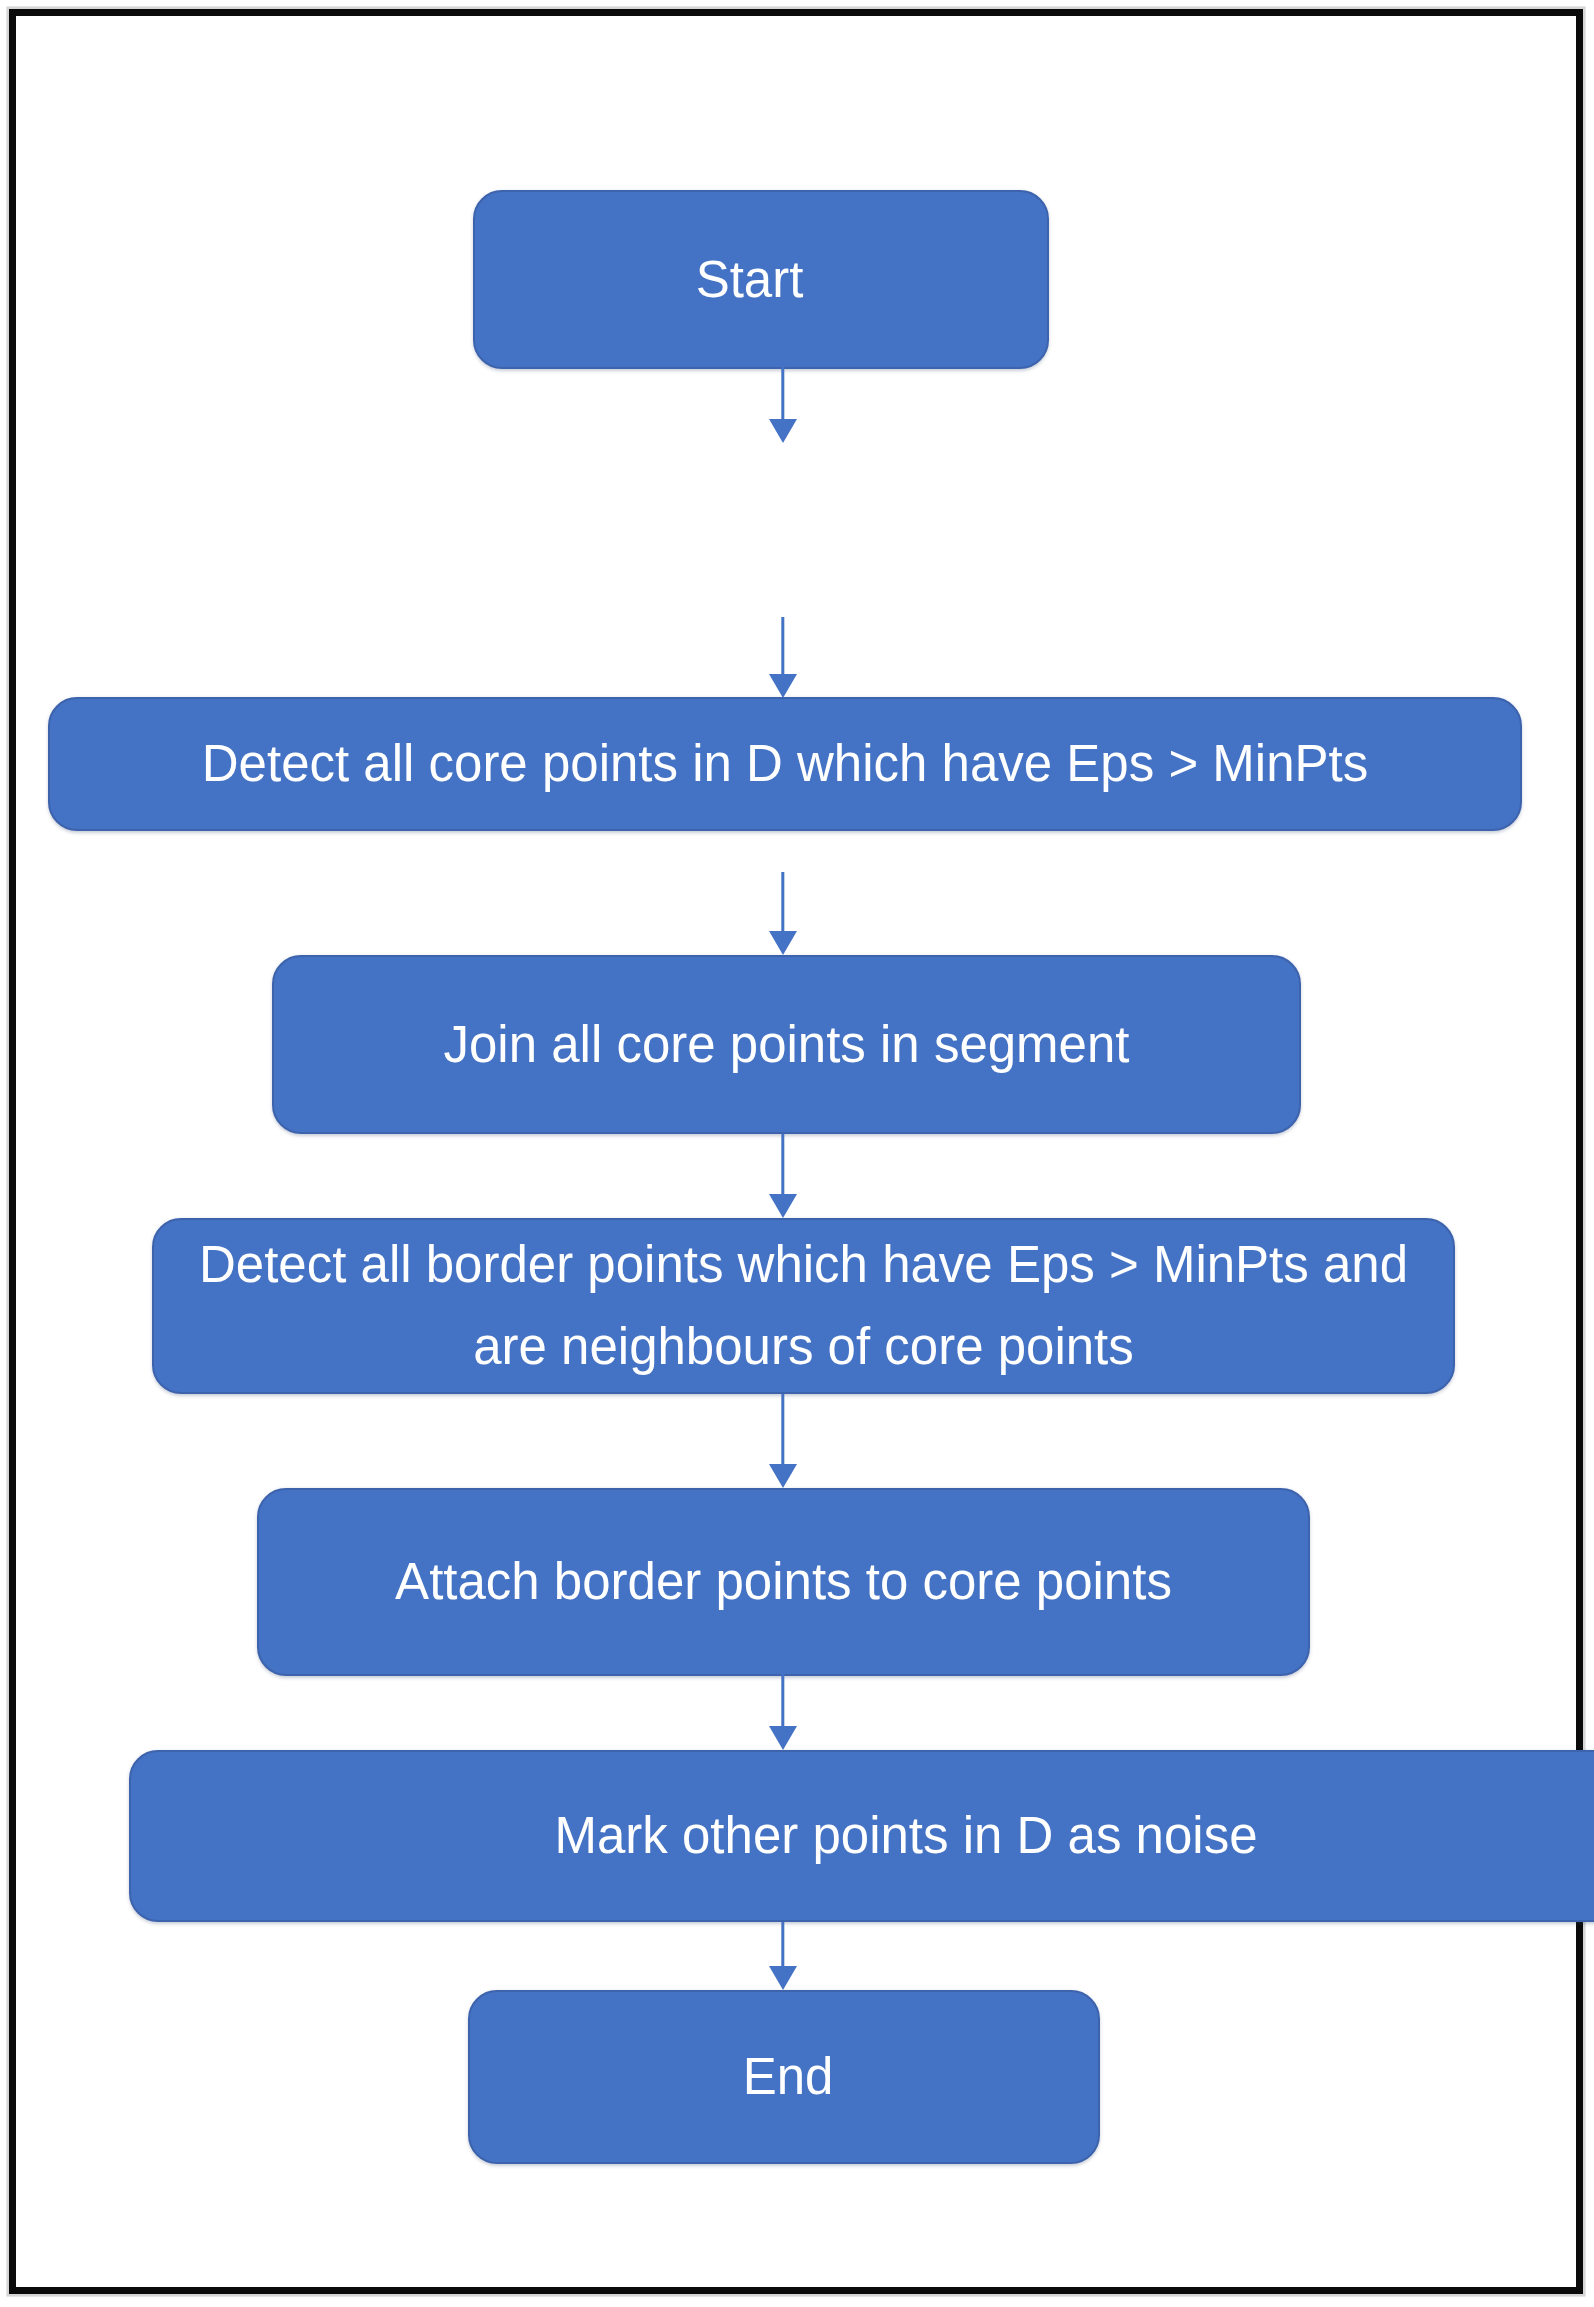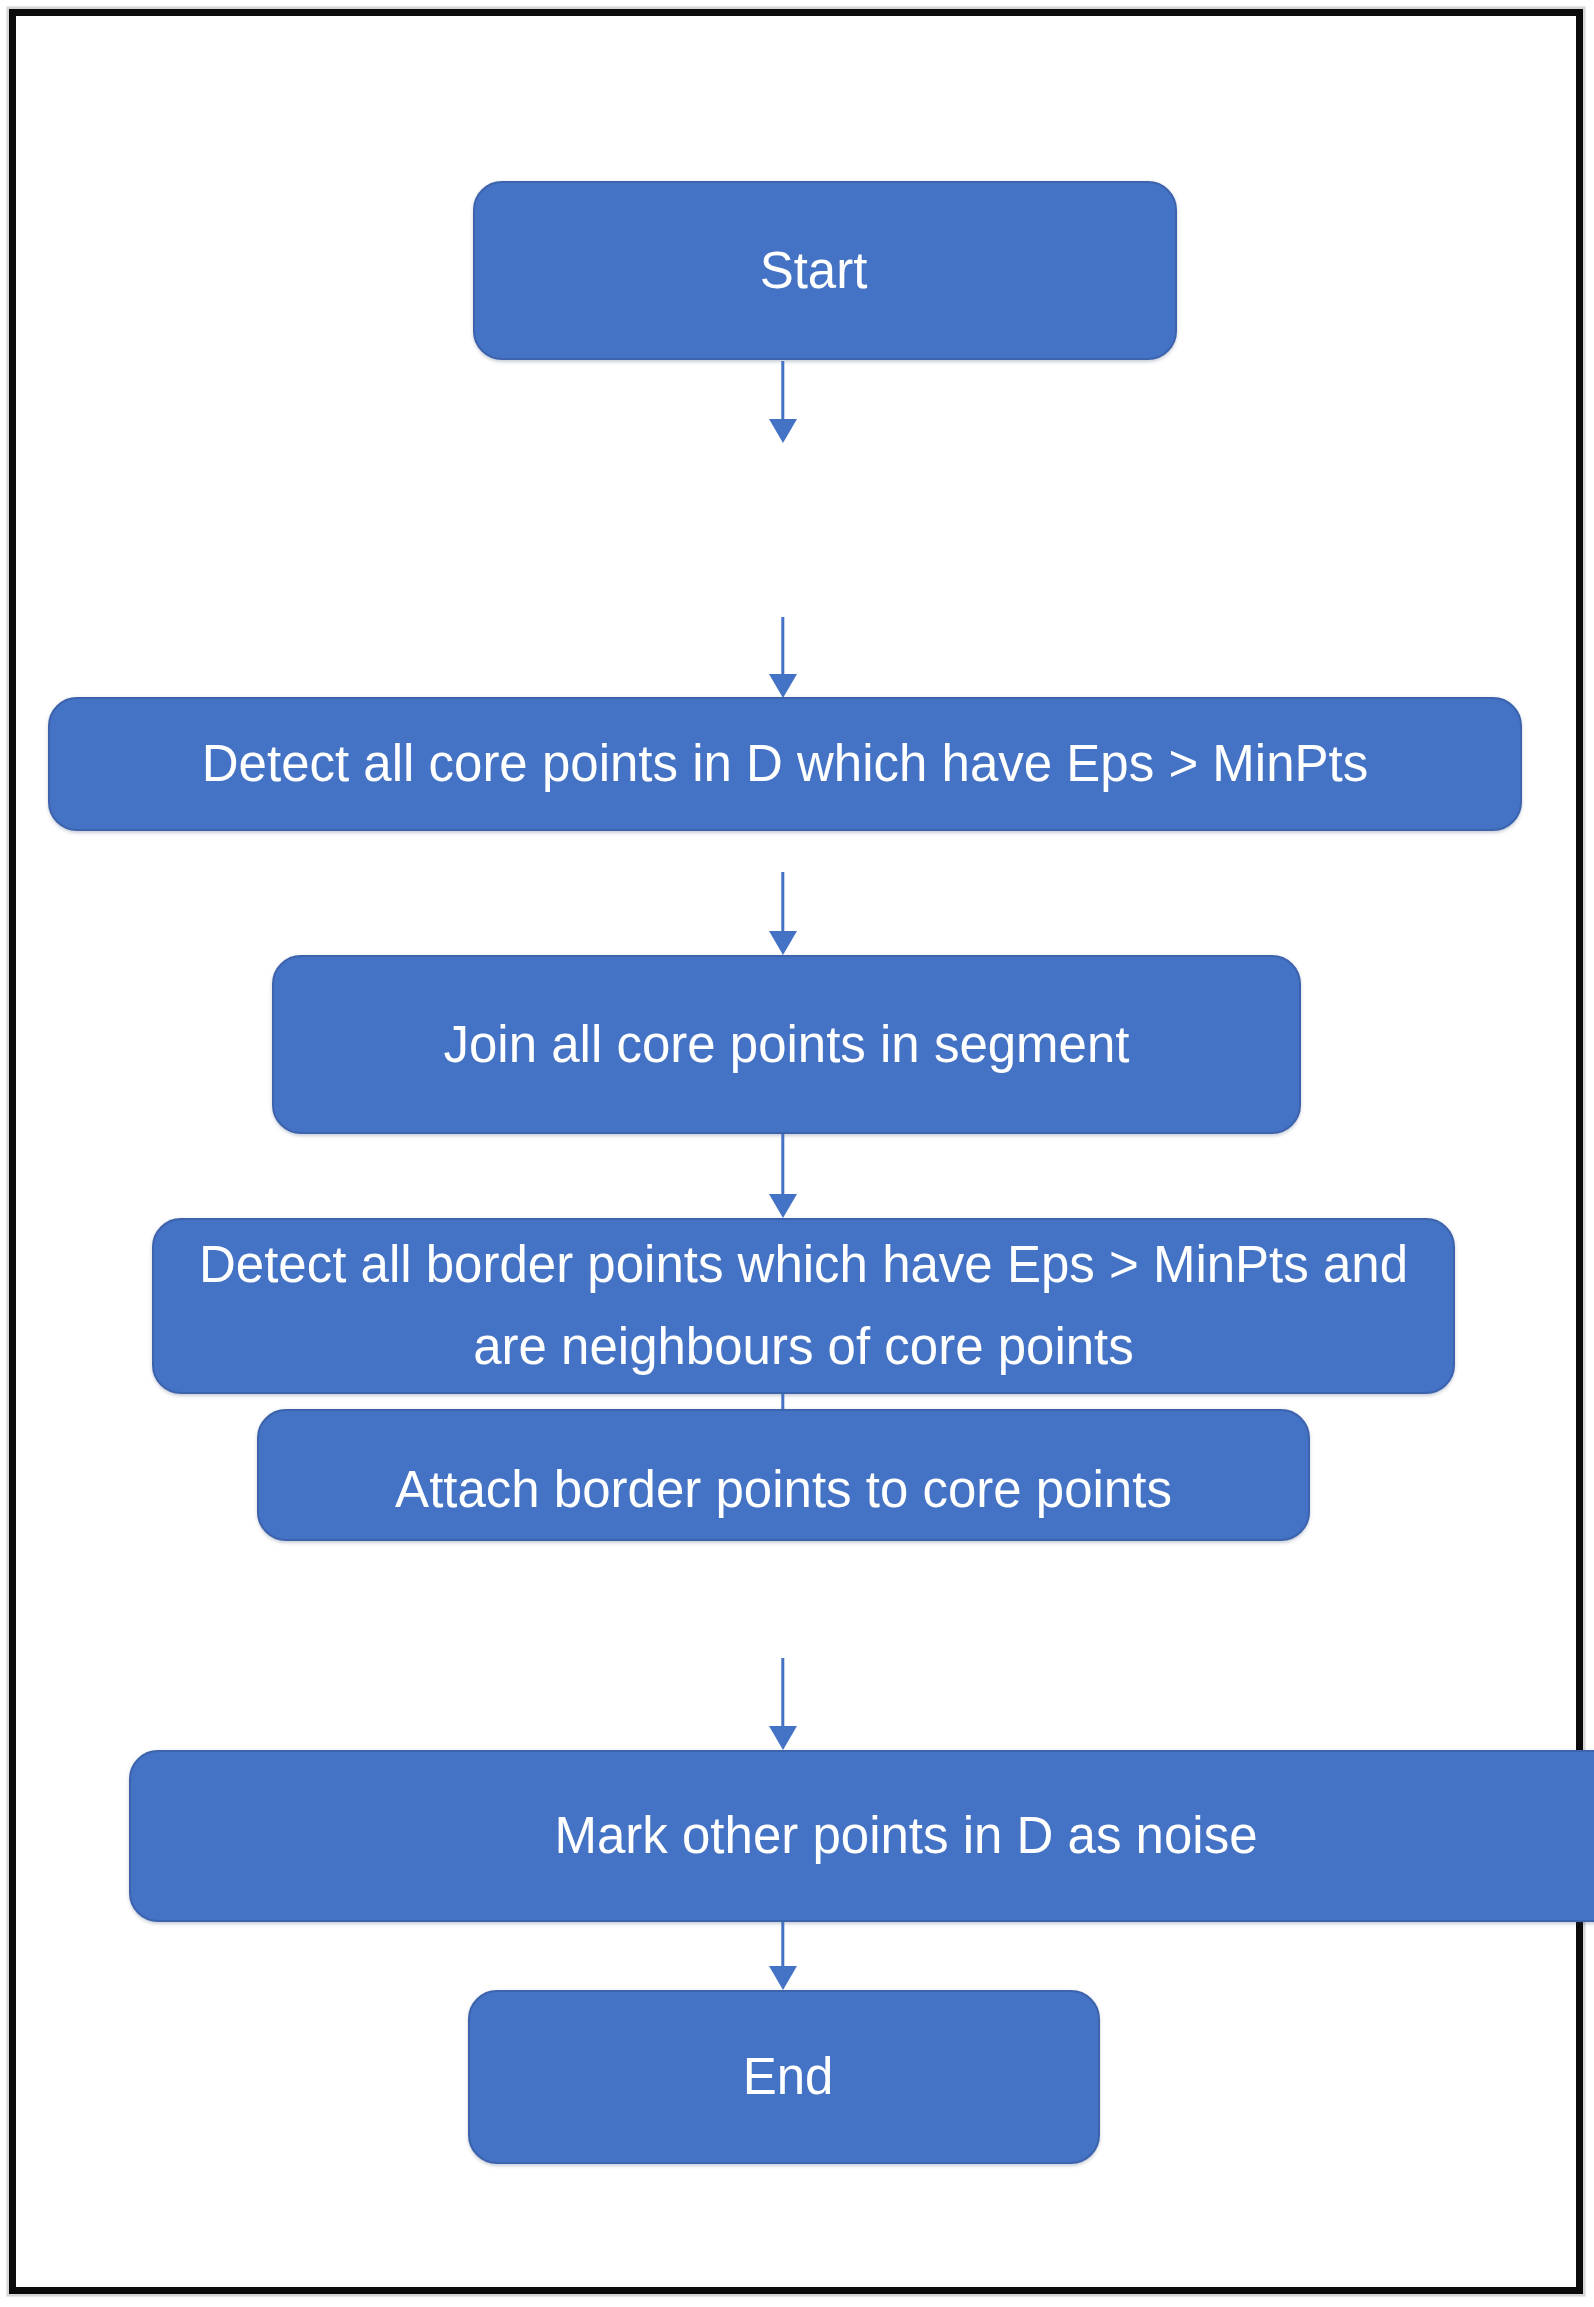--- a/index.html
+++ b/index.html
@@ -30,26 +30,26 @@
     color: #ffffff;
     display: flex;
     align-items: center;
     justify-content: center;
     text-align: center;
     font-size: 51px;
     line-height: 1.6;
     padding: 8.5px 36px;
     box-shadow: 0 1.7px 3.4px rgba(40,60,100,0.25);
   }
-  .n1 { left: 473px; top: 181px;  width: 704px;  height: 179px; padding-left: 13px; }
+  .n1 { left: 473px; top: 190px;  width: 576px;  height: 179px; padding-left: 13px; }
   .n2 { left: 230px; top: 442px;  width: 1114px; height: 174px; }
   .n3 { left: 48px;  top: 697px;  width: 1474px; height: 134px; }
   .n4 { left: 272px; top: 955px; width: 1029px; height: 179px; }
   .n5 { left: 132px; top: 1218px; width: 1303px; height: 176px; margin-left: 20px; }
-  .n6 { left: 257px; top: 1409px; width: 1053px; height: 132px; align-items: flex-end; }
+  .n6 { left: 257px; top: 1488px; width: 1053px; height: 188px; }
   .n7 { left: 129px; top: 1750px; width: 1554px; height: 172px; }
   .n8 { left: 468px; top: 1990px; width: 632px;  height: 174px; padding-left: 44px; }
 
   .arrow {
     position: absolute;
     left: 783px;
     width: 34px;
     transform: translateX(-50%);
   }
   .a1 { top: 361px;  height: 82px; }

